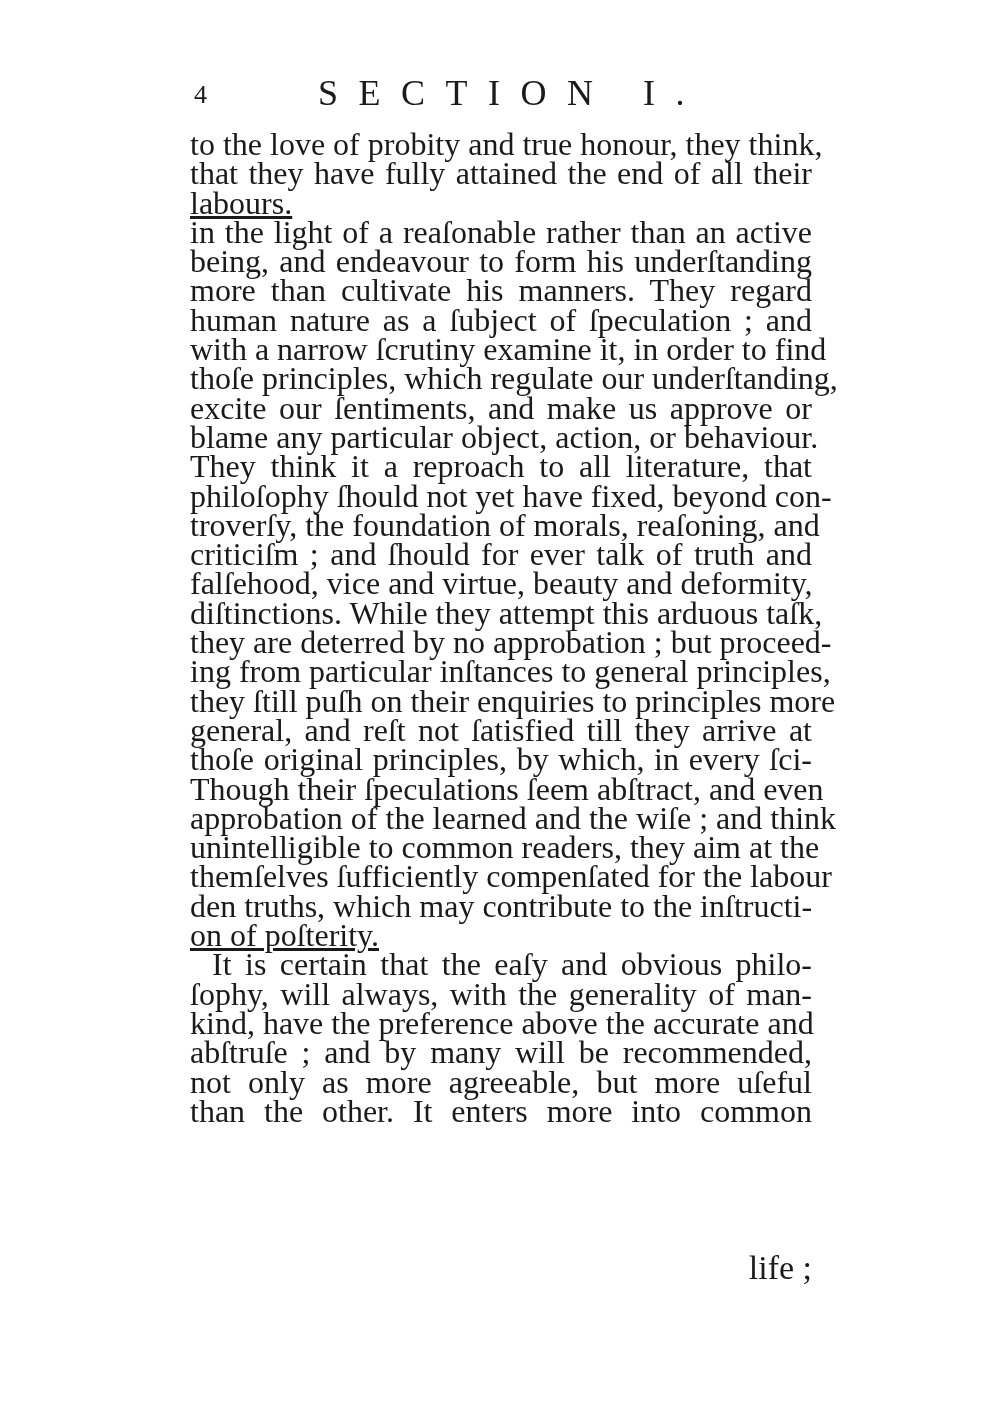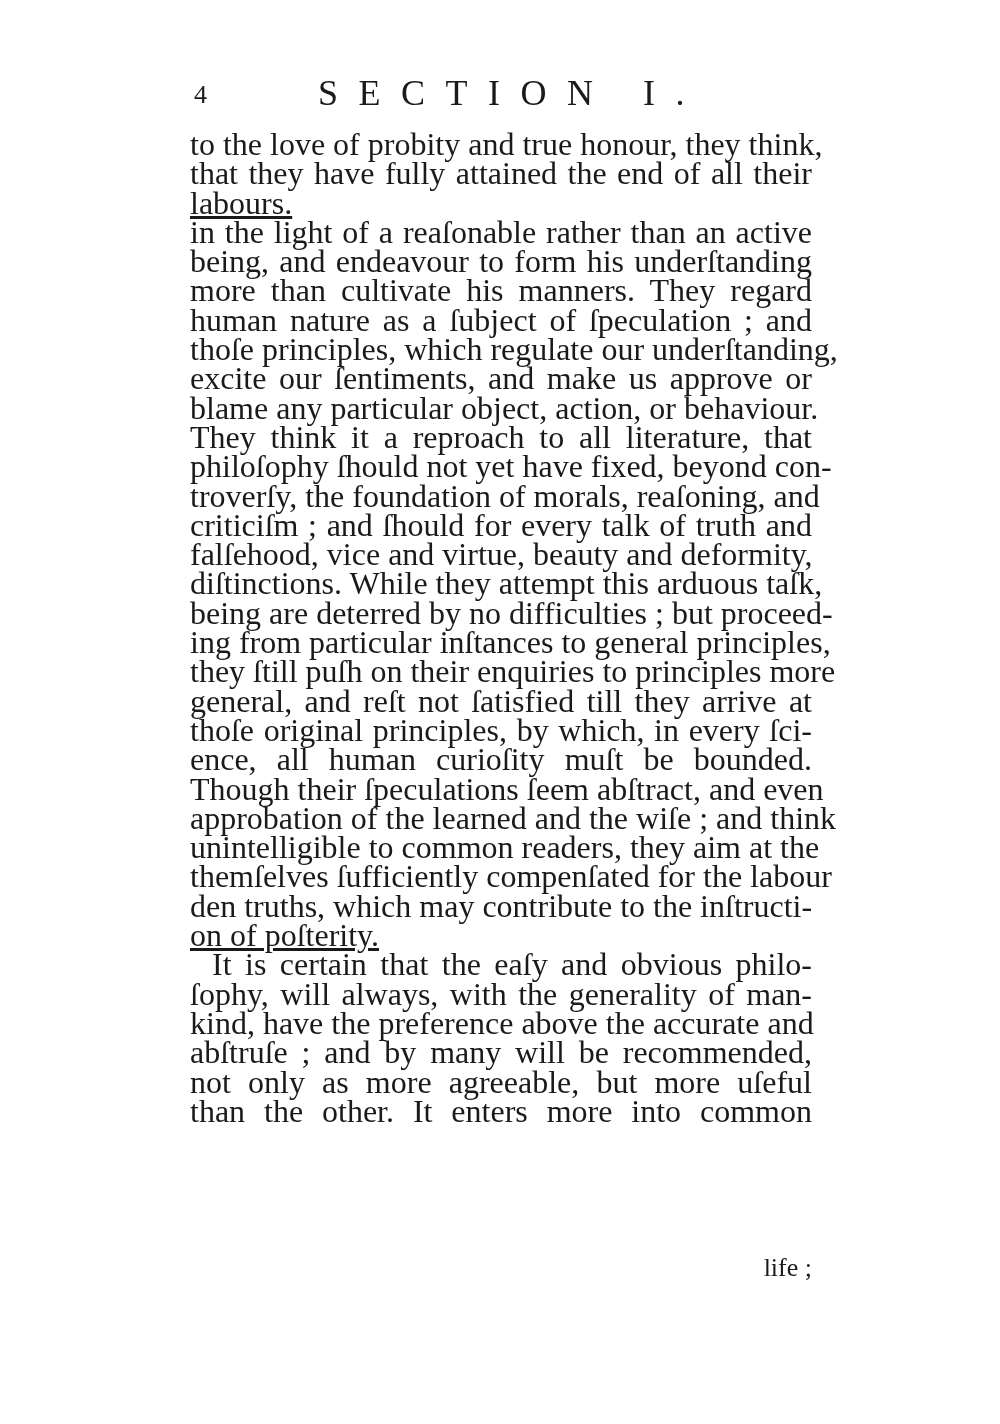--- a/index.html
+++ b/index.html
@@ -62,21 +62,21 @@
       text-align-last: left;
       text-decoration: underline;
     }
     .line.indent {
       padding-left: 22px;
     }
     .catchword {
       position: absolute;
       top: 1253px;
       right: 0;
-      font-size: 26px;
+      font-size: 34px;
       line-height: 29.3px;
     }
   </style>
 </head>
 <body>
 
 <div class="page">
   <div class="running-head">
     <span class="page-number">4</span>
     <span class="section-title">SECTION I.</span>
@@ -86,35 +86,35 @@
       <div>
         <span class="line">to the love of probity and true honour, they think,</span>
         <span class="line">that they have fully attained the end of all their</span>
         <span class="line last">labours.</span>
       </div>
       <div>
         <span class="line">in the light of a reaſonable rather than an active</span>
         <span class="line">being, and endeavour to form his underſtanding</span>
         <span class="line">more than cultivate his manners. They regard</span>
         <span class="line">human nature as a ſubject of ſpeculation ; and</span>
+        <span class="line">with a narrow ſcrutiny examine it, in order to find</span>
         <span class="line">thoſe principles, which regulate our underſtanding,</span>
         <span class="line">excite our ſentiments, and make us approve or</span>
         <span class="line">blame any particular object, action, or behaviour.</span>
         <span class="line">They think it a reproach to all literature, that</span>
         <span class="line">philoſophy ſhould not yet have fixed, beyond con-</span>
         <span class="line">troverſy, the foundation of morals, reaſoning, and</span>
-        <span class="line">criticiſm ; and ſhould for every talk of truth and</span>
+        <span class="line">criticiſm ; and ſhould for ever talk of truth and</span>
         <span class="line">falſehood, vice and virtue, beauty and deformity,</span>
         <span class="line">diſtinctions. While they attempt this arduous taſk,</span>
-        <span class="line">being are deterred by no difficulties ; but proceed-</span>
+        <span class="line">they are deterred by no approbation ; but proceed-</span>
         <span class="line">ing from particular inſtances to general principles,</span>
         <span class="line">they ſtill puſh on their enquiries to principles more</span>
         <span class="line">general, and reſt not ſatisfied till they arrive at</span>
         <span class="line">thoſe original principles, by which, in every ſci-</span>
-        <span class="line">ence, all human curioſity muſt be bounded.</span>
         <span class="line">Though their ſpeculations ſeem abſtract, and even</span>
         <span class="line">approbation of the learned and the wiſe ; and think</span>
         <span class="line">unintelligible to common readers, they aim at the</span>
         <span class="line">themſelves ſufficiently compenſated for the labour</span>
         <span class="line">den truths, which may contribute to the inſtructi-</span>
         <span class="line last">on of poſterity.</span>
       </div>
       <div>
         <span class="line indent">It is certain that the eaſy and obvious philo-</span>
         <span class="line">ſophy, will always, with the generality of man-</span>

